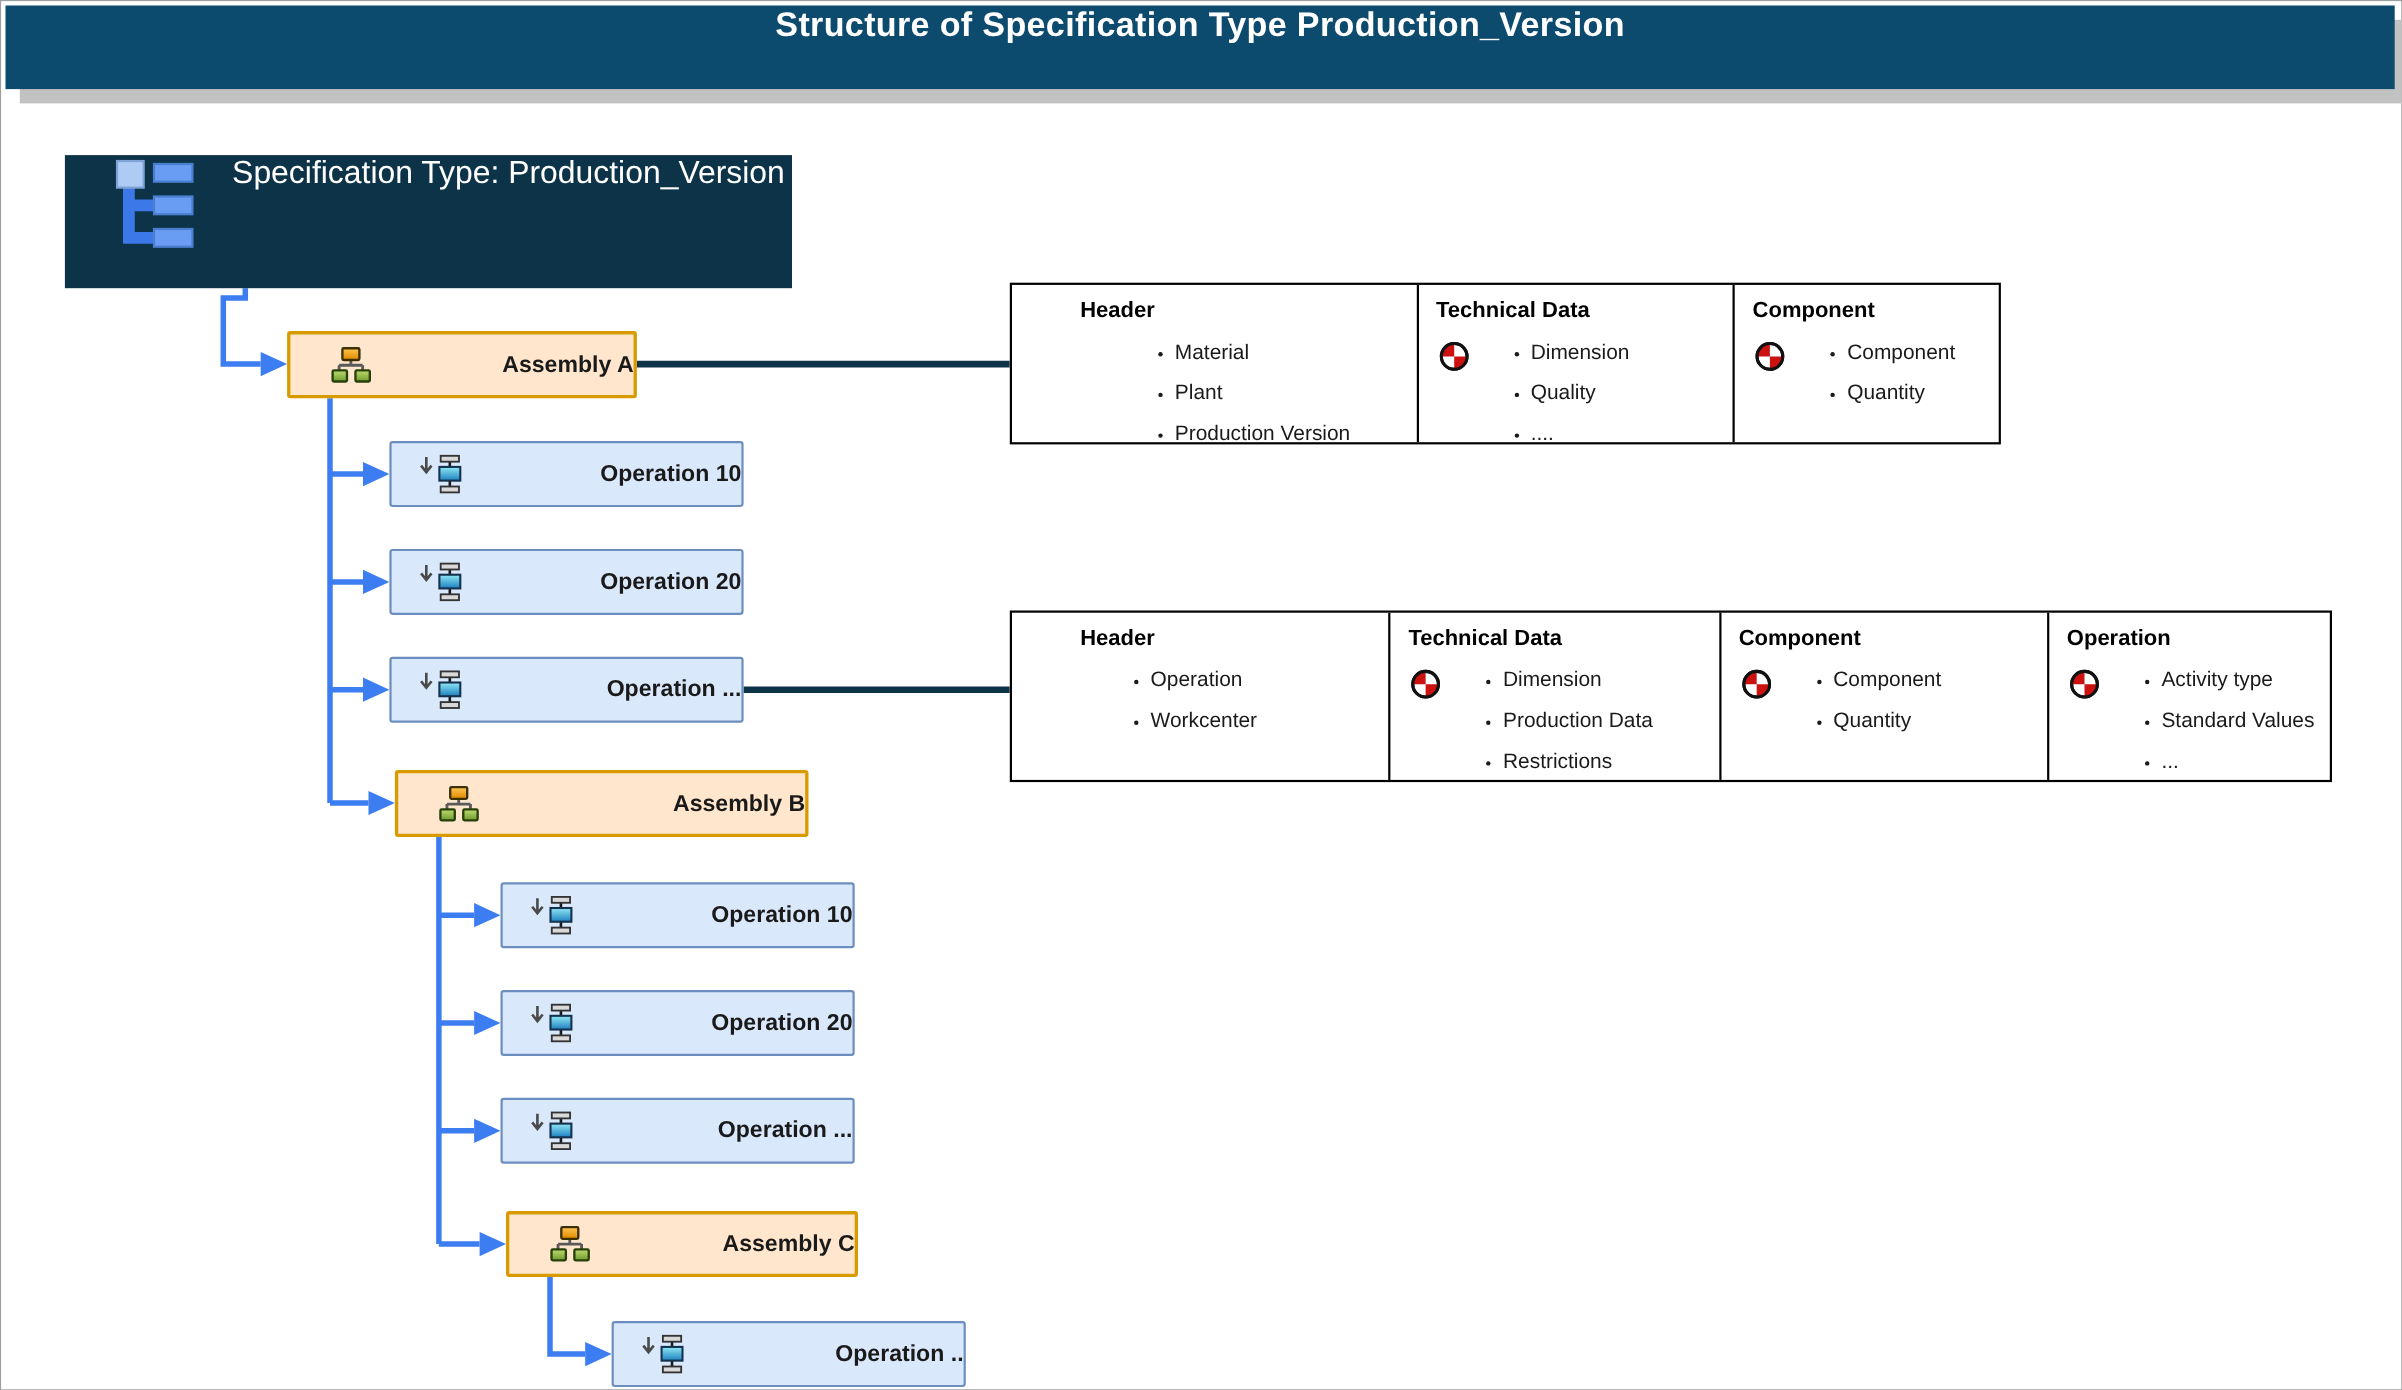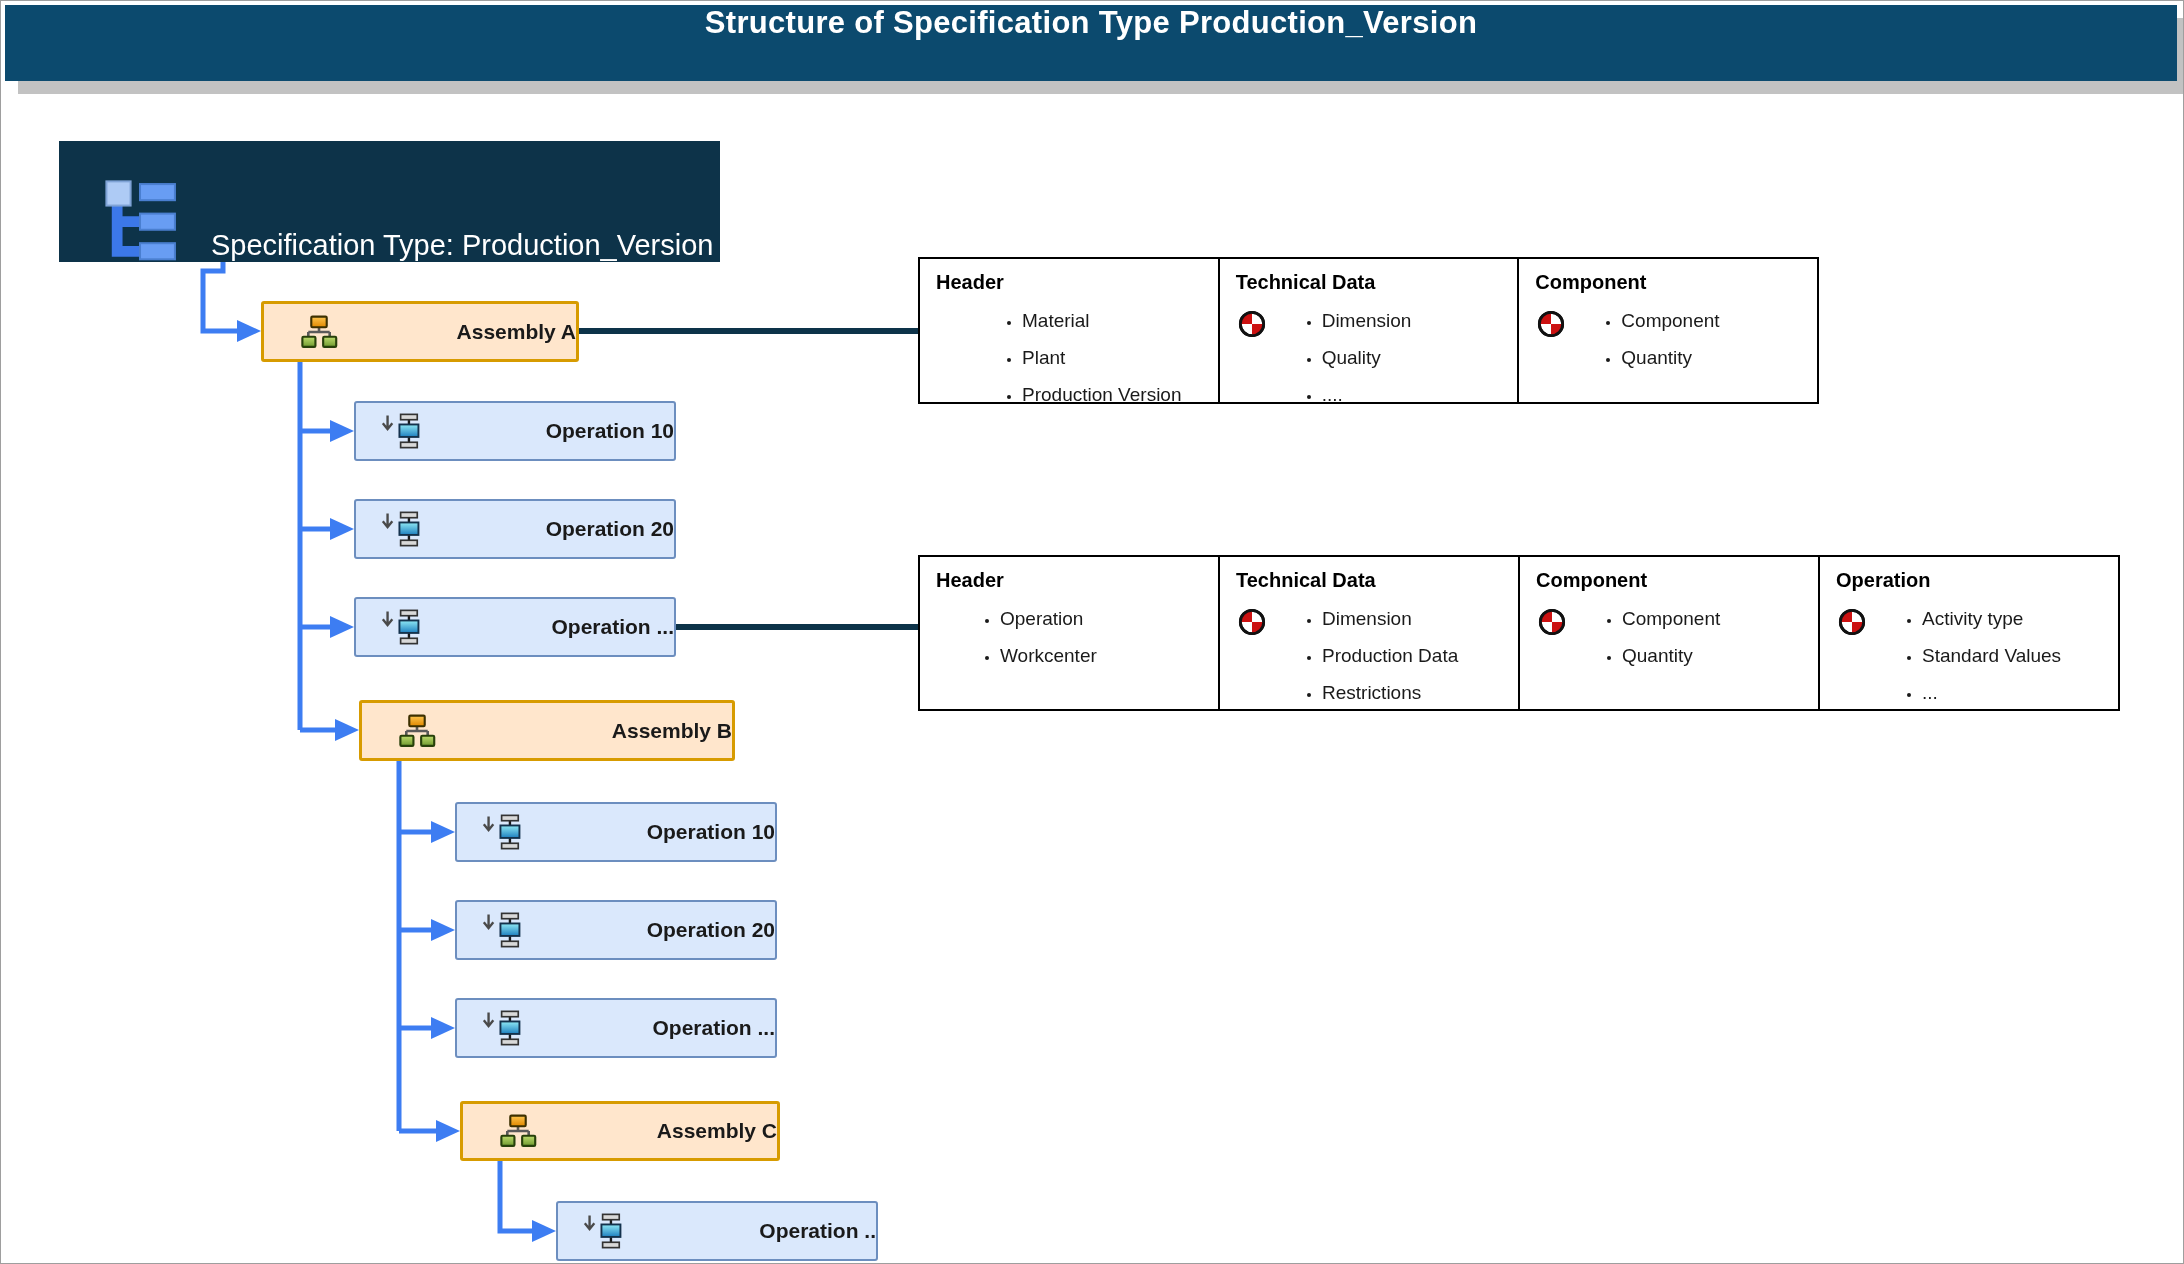--- a/index.html
+++ b/index.html
@@ -19,21 +19,21 @@
     box-shadow:13px 13px 0 #c2c2c2;
     display:flex;align-items:flex-start;justify-content:center;
   }
   .title-bar .title{
     color:#fff;font-size:31px;font-weight:bold;letter-spacing:.3px;
   }
   
   .spec-box{
     position:absolute;left:58px;top:140px;width:661px;height:121px;
     background:#0D3349;
-    display:flex;align-items:flex-end;
+    display:flex;align-items:flex-start;
   }
   .spec-box .spec-icon{margin-left:40px;display:block;}
   .spec-box .spec-label{color:#fff;font-size:29px;margin-left:30px;white-space:nowrap;}
   
   .node{
     position:absolute;display:flex;align-items:center;
     border-radius:3px;box-sizing:border-box;
   }
   .node .node-label{
     position:absolute;left:0;right:0;text-align:right;
@@ -44,21 +44,21 @@
   .node.assembly .node-icon{left:36px;}
   .node.operation{background:#DAE8FC;border:2px solid #6C8EBF;}
   .node.operation .node-icon{left:24px;}
   
   .wires{position:absolute;left:0;top:0;width:2184px;height:1264px;pointer-events:none;}
   
   .info-table{
     position:absolute;display:flex;
     border:2px solid #000;background:#fff;box-sizing:border-box;
   }
-  .info-col{flex:1;border-left:2px solid #000;padding:12px 14px 8px 16px;box-sizing:border-box;}
+  .info-col{flex:1;border-left:2px solid #000;padding:12px 14px 8px 16px;box-sizing:border-box;margin-left:46px;}
   .info-col:first-child{border-left:none;}
   .info-col .col-title{font-weight:bold;font-size:20px;color:#000;}
   .col-body{display:flex;margin-top:8px;}
   .col-body .quad-icon{flex:0 0 auto;margin:8px 10px 0 2px;}
   .col-body ul{margin:0;padding:0 0 0 46px;flex:1;}
   .col-body.no-icon ul{padding-left:86px;}
   .col-body.no-icon.small-indent ul{padding-left:64px;}
   .col-body li{
     font-size:19px;line-height:37px;color:#1a1a1a;white-space:nowrap;
   }

